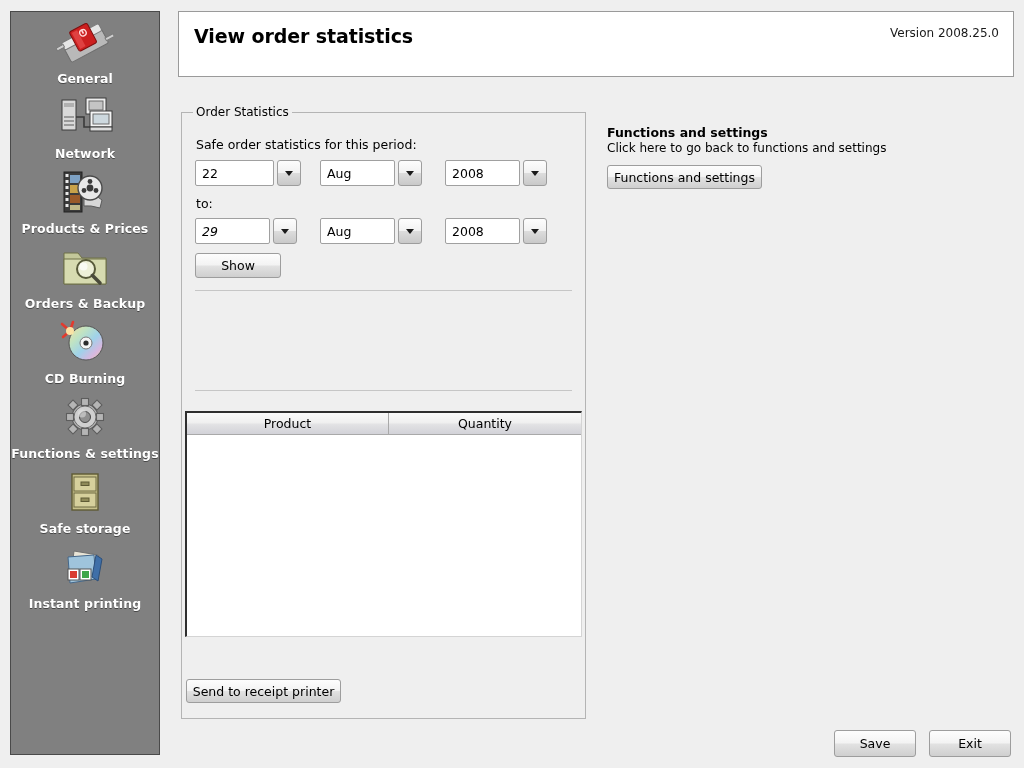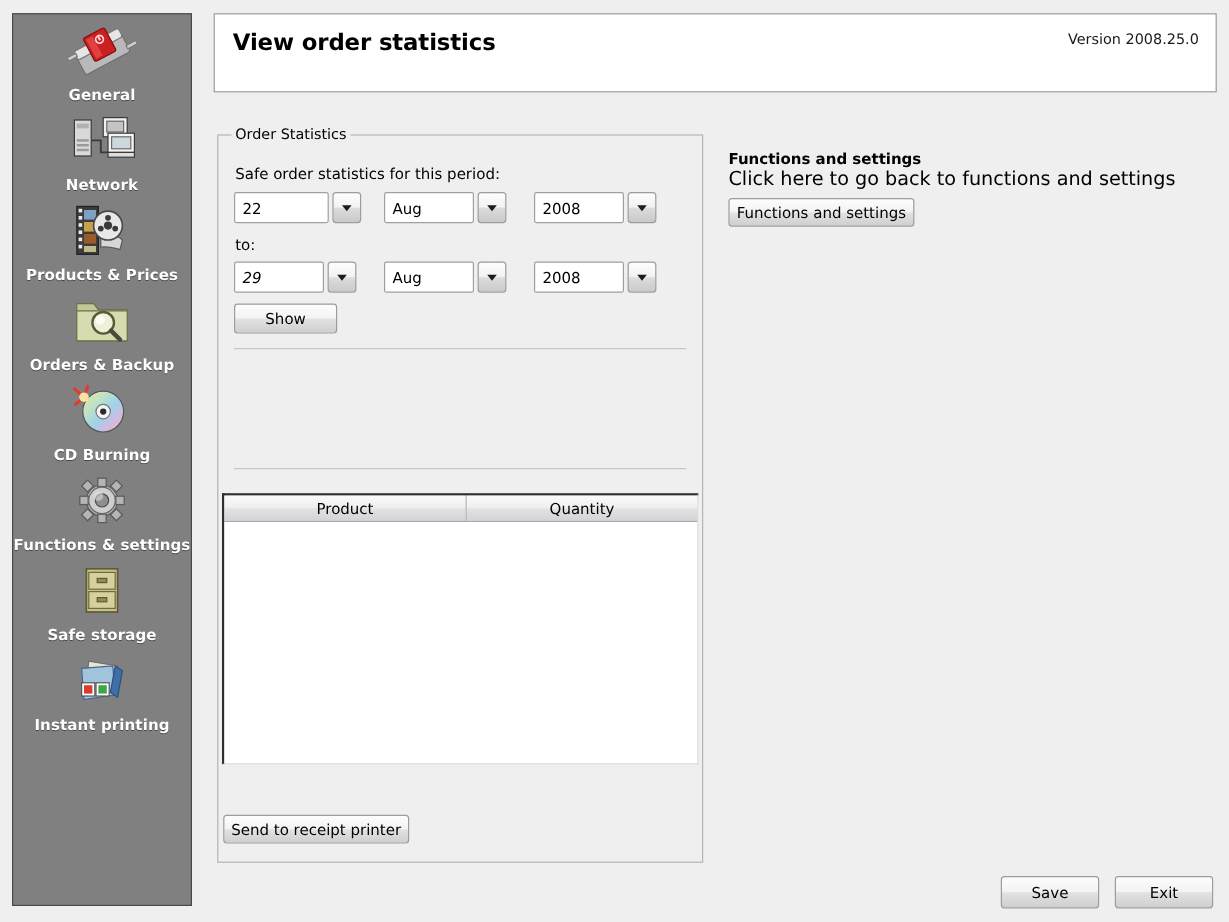--- a/index.html
+++ b/index.html
@@ -244,21 +244,21 @@
     width: 400px;
   }
   #right-heading {
     font-size: 12.5px;
     font-weight: bold;
     color: #000;
     margin: 0 0 1px 0;
     line-height: 15px;
   }
   #right-subtext {
-    font-size: 16px;
+    font-size: 12px;
     color: #000;
     margin: 0;
     line-height: 15px;
   }
   #functions-settings-button {
     margin-top: 9px;
     width: 155px;
     height: 24px;
   }
 

